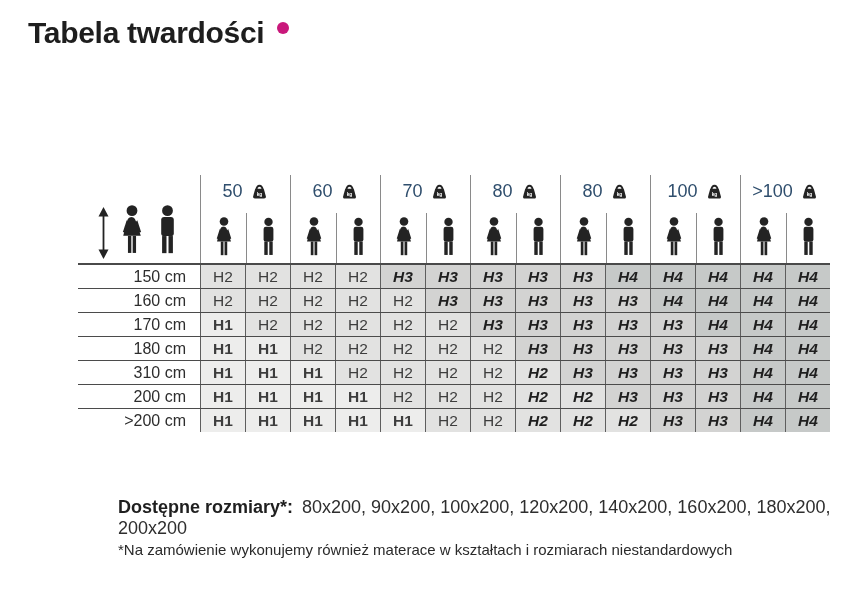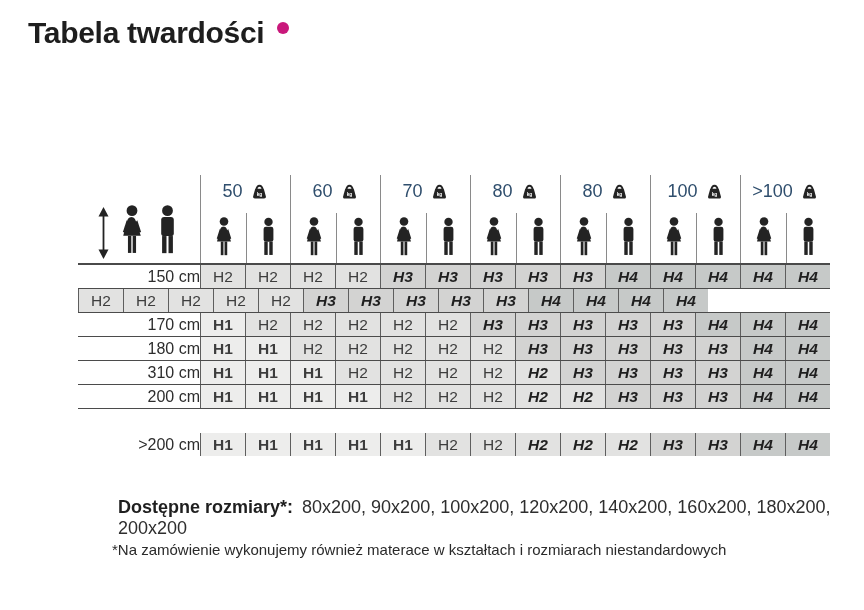--- a/index.html
+++ b/index.html
@@ -20,35 +20,35 @@
   .thead{display:flex;height:88px;border-bottom:2px solid #4a4a4a;}
   .h-left{flex:0 0 122px;display:flex;align-items:flex-end;justify-content:center;gap:7px;padding-bottom:4px;box-sizing:border-box;}
   .h-groups{display:flex;}
   .h-group{flex:0 0 90px;box-sizing:border-box;border-left:1px solid #8a8a8a;position:relative;
     display:flex;flex-direction:column;align-items:center;}
   .h-weight{display:flex;align-items:center;gap:7px;margin-top:4px;height:24px;}
   .h-weight .num{font-size:18px;color:var(--weight-number,#2f4e6d);}
   .h-icons{flex:1;display:flex;width:100%;align-items:flex-end;justify-content:space-around;padding-bottom:3px;box-sizing:border-box;}
   .fm-sep{position:absolute;left:50%;bottom:0;width:1px;height:50px;background:#8a8a8a;}
   .tbody .row{display:flex;height:23px;border-bottom:1.5px solid #4b4b4b;}
-  .tbody .row:last-child{border-bottom:none;margin-top:24px;}
-  .row-label{flex:0 0 122px;box-sizing:border-box;text-align:right;
+  .tbody .row:last-child{border-bottom:none;}
+  .row-label{flex:0 0 122px;box-sizing:border-box;text-align:right;padding-right:14px;
     font-size:16px;line-height:23px;color:#2d2d2d;background:#fff;}
   .cell{flex:0 0 45px;box-sizing:border-box;border-left:1px solid #5e5e5e;text-align:center;
     font-size:15.5px;line-height:23px;color:#3d3d3d;}
   .cell.bold{font-weight:bold;color:#1f1f1f;font-style:italic;}
   .cell.h1{background:var(--cell-h1-bg,#ededec);font-weight:bold;}
   .cell.h2{background:var(--cell-h2-bg,#e2e2e1);}
   .cell.h3{background:var(--cell-h3-bg,#d3d3d2);}
   .cell.h4{background:var(--cell-h4-bg,#c6c9c8);}
   
   .sizes-line{position:absolute;left:118px;top:497px;font-size:18px;color:#333;}
   .sizes-label{font-weight:bold;color:#1f1f1f;}
   .sizes-list{margin-left:9px;color:#2e2e2e;}
-  .footnote{position:absolute;left:112px;top:541px;font-size:15px;color:#2a2a2a;}
+  .footnote{position:absolute;left:118px;top:541px;font-size:15px;color:#2a2a2a;}
   svg{display:block;}
 </style>
 </head>
 <body>
 
 <div class="page">
 
   <div class="title-row">
     <span class="title">Tabela twardości</span>
     <span class="title-dot"></span>
@@ -282,20 +282,21 @@
           <div class="cell h3 bold">H3</div>
           <div class="cell h3 bold">H3</div>
           <div class="cell h3 bold">H3</div>
           <div class="cell h4 bold">H4</div>
           <div class="cell h4 bold">H4</div>
           <div class="cell h4 bold">H4</div>
           <div class="cell h4 bold">H4</div>
           <div class="cell h4 bold">H4</div>
         </div>
         <div class="row">
+          <div class="row-label">160 cm</div>
           <div class="cell h2">H2</div>
           <div class="cell h2">H2</div>
           <div class="cell h2">H2</div>
           <div class="cell h2">H2</div>
           <div class="cell h2">H2</div>
           <div class="cell h3 bold">H3</div>
           <div class="cell h3 bold">H3</div>
           <div class="cell h3 bold">H3</div>
           <div class="cell h3 bold">H3</div>
           <div class="cell h3 bold">H3</div>

